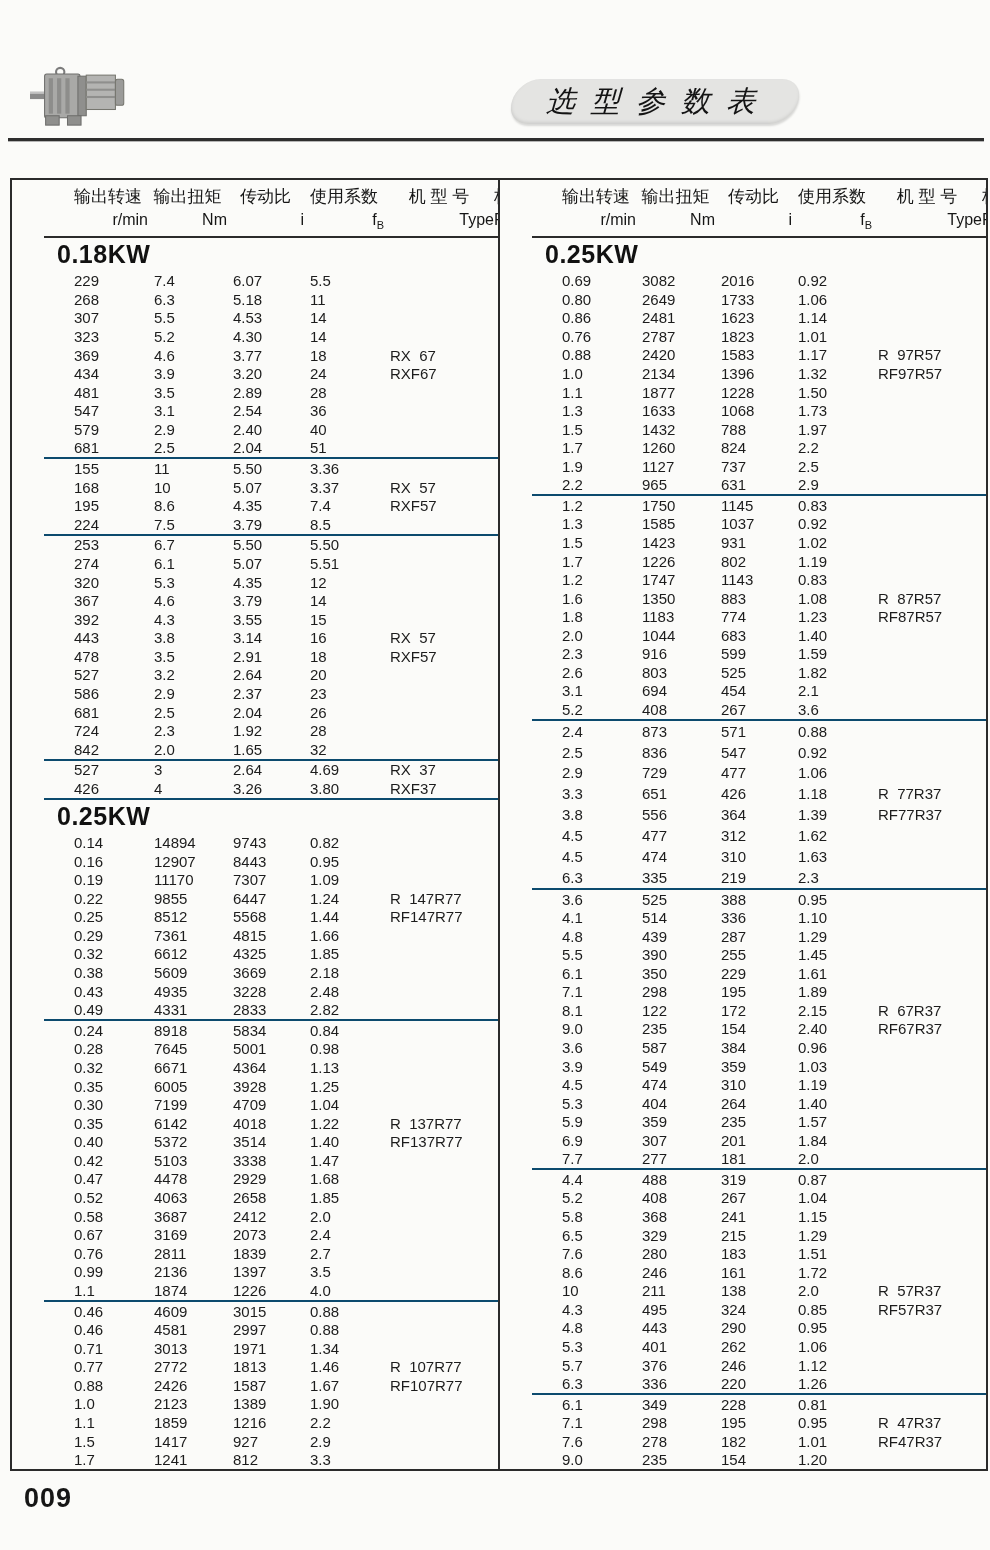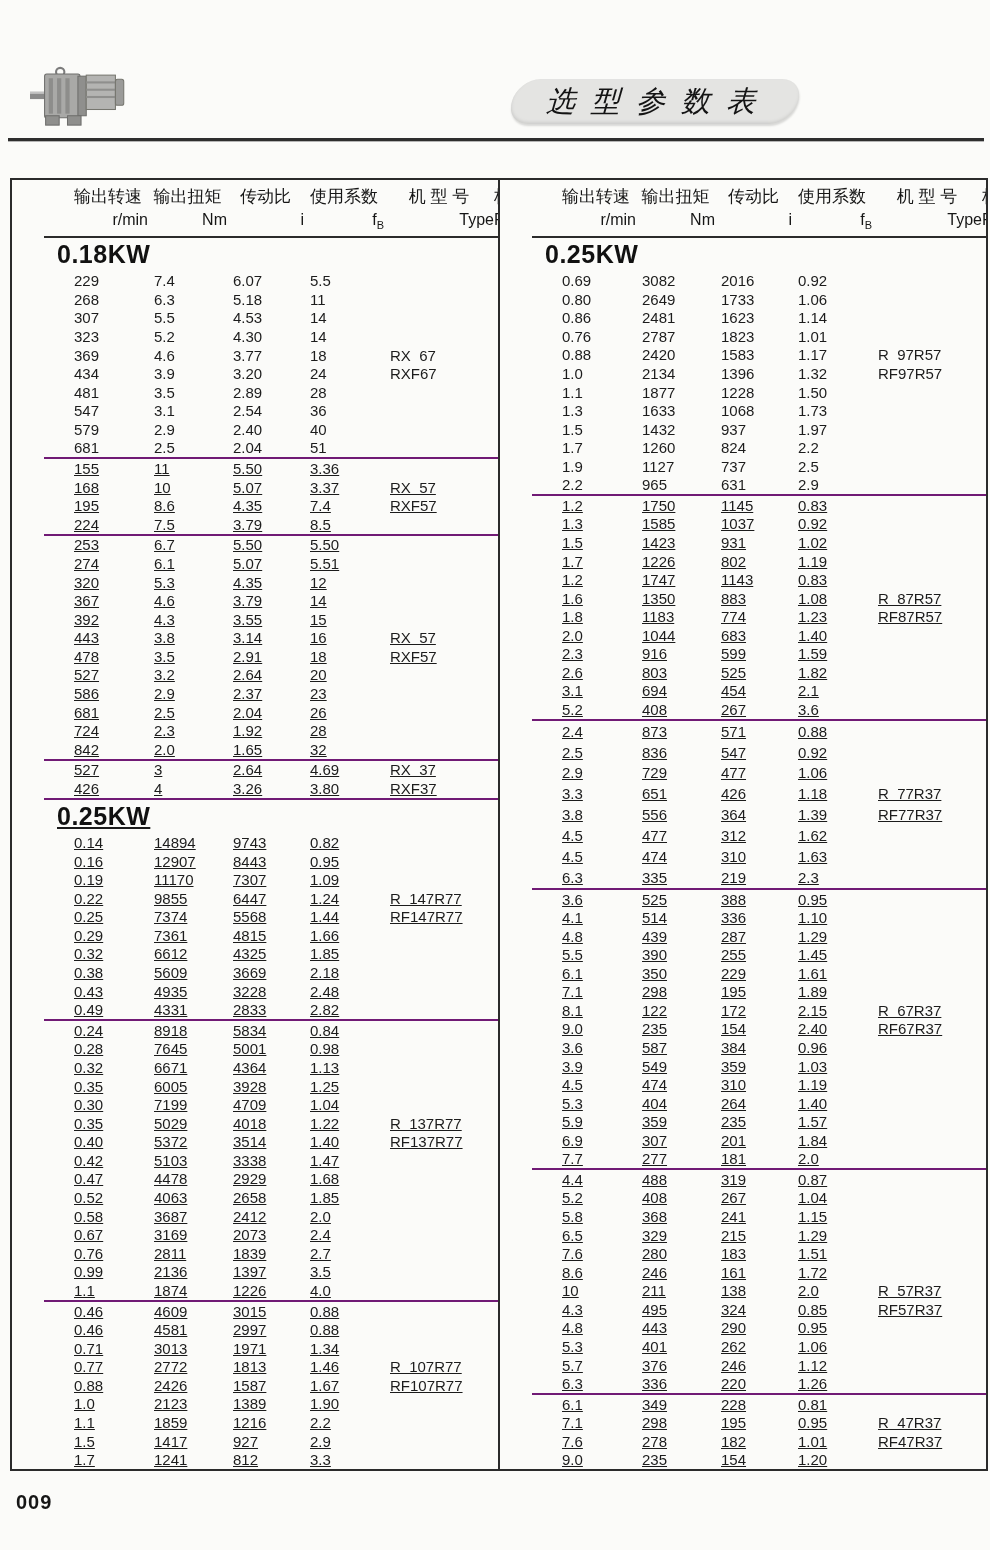--- a/index.html
+++ b/index.html
@@ -26,28 +26,28 @@
   .half + .half{border-left:2px solid #2b2b2b;}
 
   .thead{height:56px;flex:none;border-bottom:2px solid #2b2b2b;display:flex;
          flex-direction:column;justify-content:center;gap:3px;}
   .hrow{display:grid;grid-template-columns:80px 79px 77px 80px 110px 1fr;padding-left:24px;}
   .hrow .hc{text-align:center;font-size:17px;white-space:pre;color:#161616;}
   .hrow.units .hc{font-size:16px;text-align:right;}
   .hc sub{font-size:11px;}
 
   .block{display:flex;flex-direction:column;min-height:0;}
-  .block.sep{border-top:2px solid #701a75;text-decoration:underline;}
+  .block.sep{border-top:2px solid #0c4a6e;}
   .kw{flex:1.8 1 0;display:flex;align-items:center;padding-left:13px;
       font-size:25px;font-weight:bold;letter-spacing:0.5px;color:#111;}
   .trow{flex:1 1 0;display:grid;grid-template-columns:80px 79px 77px 80px 110px 1fr;
         padding-left:24px;align-items:center;font-size:15px;}
   .trow .c{white-space:pre;padding-left:6px;color:#1c1c1c;}
 
-  .footer{position:absolute;left:16px;bottom:36px;font-size:20px;font-weight:bold;
+  .footer{position:absolute;left:24px;bottom:36px;font-size:27px;font-weight:bold;
           letter-spacing:1px;color:#161616;}
 </style>
 </head>
 <body>
 
 <div class="page">
 
   <svg class="motor" width="100" height="70" viewBox="0 0 96 64" aria-hidden="true">
     <rect x="0" y="27" width="16" height="7" fill="#8a8a8a"></rect>
     <rect x="0" y="27" width="16" height="2" fill="#c2c2c2"></rect>
@@ -354,21 +354,21 @@
           <div class="trow">
             <span class="c">0.22</span>
             <span class="c">9855</span>
             <span class="c">6447</span>
             <span class="c">1.24</span>
             <span class="c">R  147R77</span>
             <span class="c">4</span>
           </div>
           <div class="trow">
             <span class="c">0.25</span>
-            <span class="c">7374</span>
+            <span class="c">8512</span>
             <span class="c">5568</span>
             <span class="c">1.44</span>
             <span class="c">RF147R77</span>
             <span class="c">4</span>
           </div>
           <div class="trow">
             <span class="c">0.29</span>
             <span class="c">7361</span>
             <span class="c">4815</span>
             <span class="c">1.66</span>
@@ -444,21 +444,21 @@
           <div class="trow">
             <span class="c">0.30</span>
             <span class="c">7199</span>
             <span class="c">4709</span>
             <span class="c">1.04</span>
             <span class="c"></span>
             <span class="c"></span>
           </div>
           <div class="trow">
             <span class="c">0.35</span>
-            <span class="c">5029</span>
+            <span class="c">6142</span>
             <span class="c">4018</span>
             <span class="c">1.22</span>
             <span class="c">R  137R77</span>
             <span class="c">4</span>
           </div>
           <div class="trow">
             <span class="c">0.40</span>
             <span class="c">5372</span>
             <span class="c">3514</span>
             <span class="c">1.40</span>
@@ -686,21 +686,21 @@
             <span class="c">1.3</span>
             <span class="c">1633</span>
             <span class="c">1068</span>
             <span class="c">1.73</span>
             <span class="c"></span>
             <span class="c"></span>
           </div>
           <div class="trow">
             <span class="c">1.5</span>
             <span class="c">1432</span>
-            <span class="c">937</span>
+            <span class="c">788</span>
             <span class="c">1.97</span>
             <span class="c"></span>
             <span class="c"></span>
           </div>
           <div class="trow">
             <span class="c">1.7</span>
             <span class="c">1260</span>
             <span class="c">824</span>
             <span class="c">2.2</span>
             <span class="c"></span>

